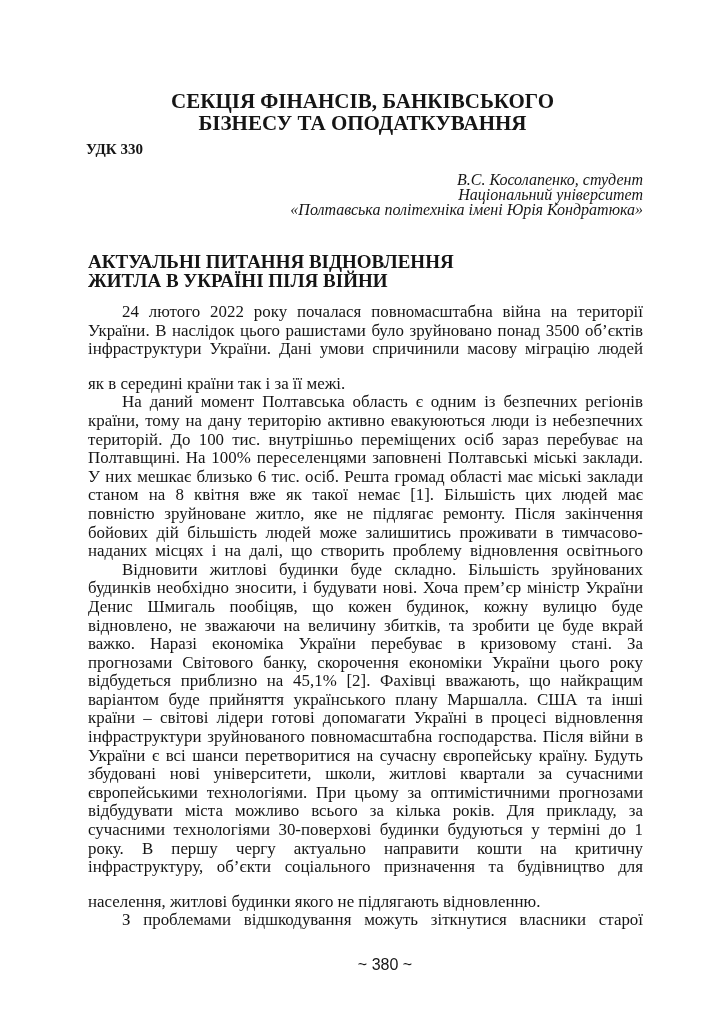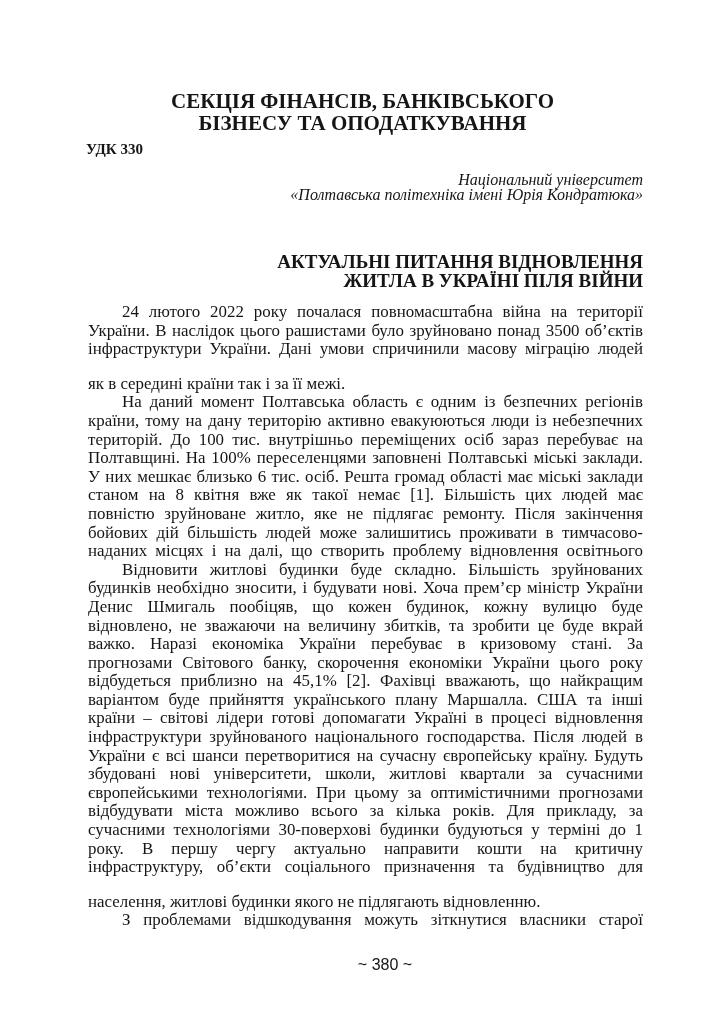--- a/index.html
+++ b/index.html
@@ -16,21 +16,21 @@
     .udk {
       left: 86px; top: 141px;
       font-weight: bold; font-size: 15px; line-height: 16px;
     }
     .authors {
       left: 250px; width: 393px; top: 172px;
       font-style: italic; font-size: 16px; line-height: 15px; text-align: right;
     }
     .article-title {
       left: 88px; width: 555px; top: 252px;
-      font-weight: bold; font-size: 19px; line-height: 19px; text-align: right;
+      font-weight: bold; font-size: 19px; line-height: 19px; text-align: left;
     }
     .body-text {
       left: 88px; width: 555px; top: 303px;
       font-size: 16.9px; line-height: 18.6px;
     }
     .ln {
       height: 18.6px; overflow: hidden;
       text-align: justify; text-align-last: justify;
     }
     .ln.first { text-indent: 34px; }
@@ -46,20 +46,21 @@
 <body>
 
 <div class="abs section-title">
   <span class="block-line">СЕКЦІЯ ФІНАНСІВ, БАНКІВСЬКОГО</span>
   <span class="block-line">БІЗНЕСУ ТА ОПОДАТКУВАННЯ</span>
 </div>
 
 <div class="abs udk">УДК 330</div>
 
 <div class="abs authors">
+  <span class="block-line">В.С. Косолапенко, студент</span>
   <span class="block-line">Національний університет</span>
   <span class="block-line">«Полтавська політехніка імені Юрія Кондратюка»</span>
 </div>
 
 <div class="abs article-title">
   <span class="block-line">АКТУАЛЬНІ ПИТАННЯ ВІДНОВЛЕННЯ</span>
   <span class="block-line">ЖИТЛА В УКРАЇНІ ПІЛЯ ВІЙНИ</span>
 </div>
 
 <div class="abs body-text">
@@ -83,21 +84,21 @@
   <div>
     <div class="ln first">Відновити житлові будинки буде складно. Більшість зруйнованих</div>
     <div class="ln">будинків необхідно зносити, і будувати нові. Хоча прем’єр міністр України</div>
     <div class="ln">Денис Шмигаль пообіцяв, що кожен будинок, кожну вулицю буде</div>
     <div class="ln">відновлено, не зважаючи на величину збитків, та зробити це буде вкрай</div>
     <div class="ln">важко. Наразі економіка України перебуває в кризовому стані. За</div>
     <div class="ln">прогнозами Світового банку, скорочення економіки України цього року</div>
     <div class="ln">відбудеться приблизно на 45,1% [2]. Фахівці вважають, що найкращим</div>
     <div class="ln">варіантом буде прийняття українського плану Маршалла. США та інші</div>
     <div class="ln">країни – світові лідери готові допомагати Україні в процесі відновлення</div>
-    <div class="ln">інфраструктури зруйнованого національного господарства. Після людей в</div>
+    <div class="ln">інфраструктури зруйнованого повномасштабна господарства. Після війни в</div>
     <div class="ln">України є всі шанси перетворитися на сучасну європейську країну. Будуть</div>
     <div class="ln">збудовані нові університети, школи, житлові квартали за сучасними</div>
     <div class="ln">європейськими технологіями. При цьому за оптимістичними прогнозами</div>
     <div class="ln">відбудувати міста можливо всього за кілька років. Для прикладу, за</div>
     <div class="ln">сучасними технологіями 30-поверхові будинки будуються у терміні до 1</div>
     <div class="ln">року. В першу чергу актуально направити кошти на критичну</div>
     <div class="ln">інфраструктуру, об’єкти соціального призначення та будівництво для</div>
     <div class="ln last">населення, житлові будинки якого не підлягають відновленню.</div>
   </div>
   <div>

